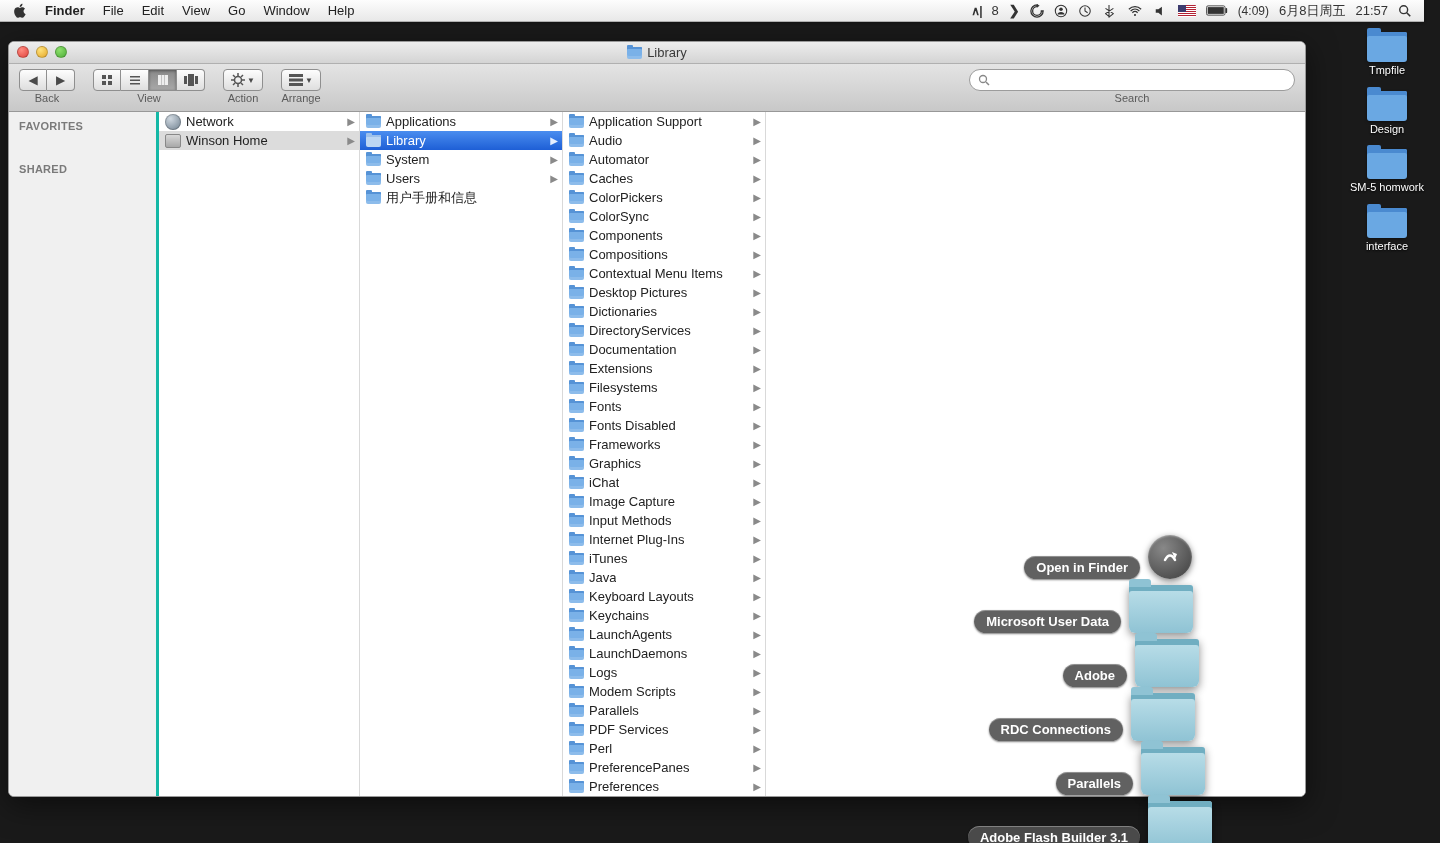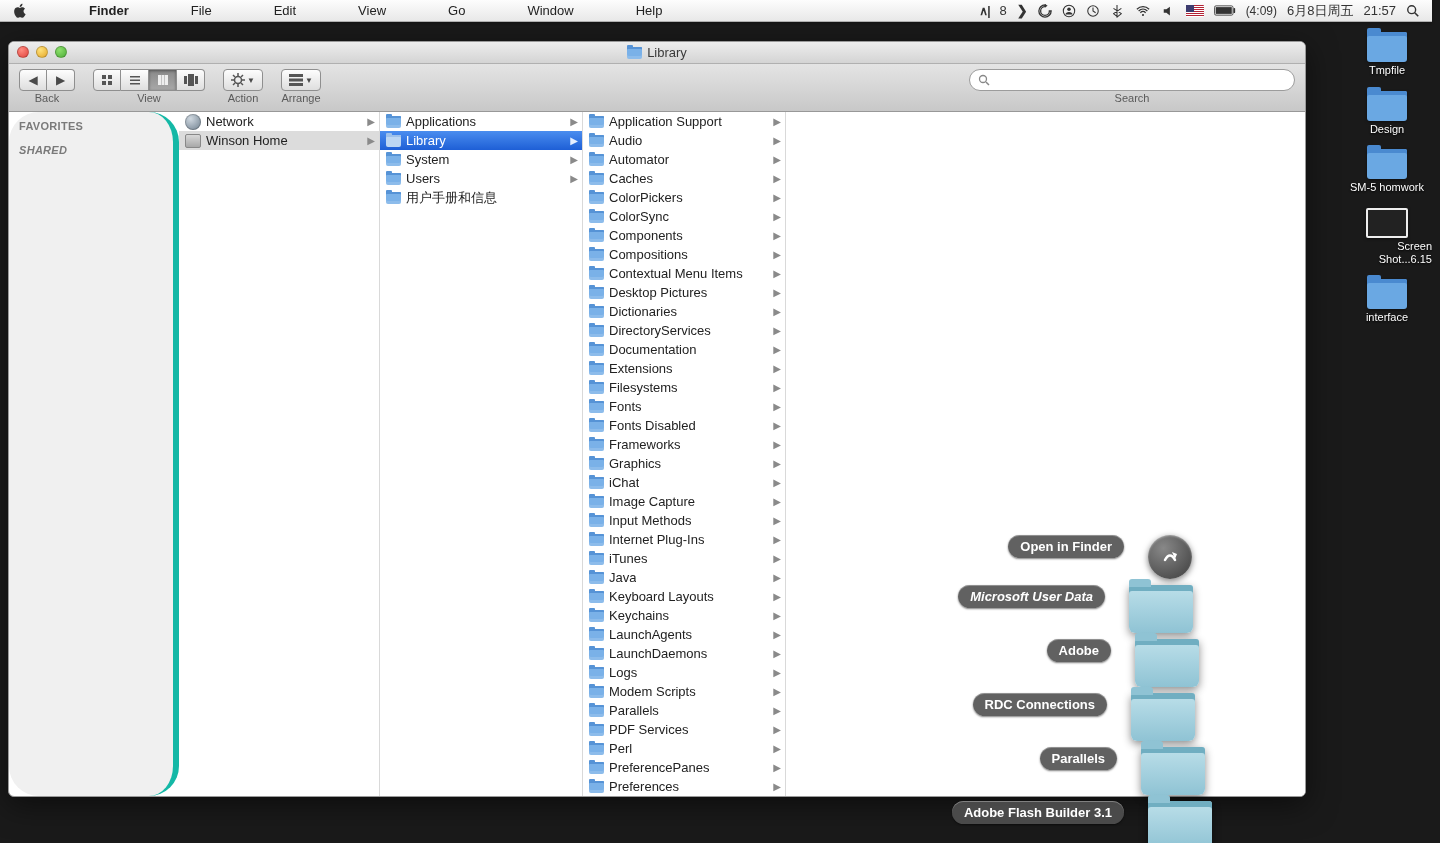--- a/index.html
+++ b/index.html
@@ -1,22 +1,22 @@
 <!DOCTYPE html>
 <html><head>
   <meta charset="utf-8">
   <style>
     * { margin: 0; padding: 0; box-sizing: border-box; font-family: "Lucida Grande", "Helvetica Neue", sans-serif; }
     body { width: 1440px; height: 843px; background: #1a1a1a; position: relative; overflow: hidden;
            background-image: radial-gradient(circle, #2a2a2a 0.5px, transparent 0.5px); background-size: 4px 4px; }
 
     
-    .menubar { position: absolute; top: 0; left: 0; right: 8px; height: 22px; background: linear-gradient(#fdfdfd,#e8e8e8);
+    .menubar { position: absolute; top: 0; left: 0; right: 16px; height: 22px; background: linear-gradient(#fdfdfd,#e8e8e8);
                border-bottom: 1px solid #b0b0b0; display: flex; align-items: center; font-size: 13px; color: #222;
-               box-shadow: 0 1px 3px rgba(0,0,0,.3); z-index: 100; gap: 44px; }
+               box-shadow: 0 1px 3px rgba(0,0,0,.3); z-index: 100; }
     .menubar .apple { width: 14px; margin: 0 10px 0 12px; }
     .menubar .app-name { font-weight: bold; padding: 0 9px; }
     .menubar .menu-item { padding: 0 9px; }
     .menubar .right { margin-left: auto; display: flex; align-items: center; gap: 10px; padding-right: 12px; }
     .menubar .right span, .menubar .right svg { color: #333; }
     .flag { width: 18px; height: 12px; background: linear-gradient(#b22234 0 8%, #fff 8% 16%, #b22234 16% 24%, #fff 24% 32%, #b22234 32% 40%, #fff 40% 48%, #b22234 48% 56%, #fff 56% 64%, #b22234 64% 72%, #fff 72% 80%, #b22234 80% 88%, #fff 88% 96%, #b22234 96% 100%); position: relative; border-radius:1px;}
     .flag::before { content:""; position:absolute; left:0; top:0; width:8px; height:7px; background:#3c3b6e; }
 
     
     .finder { position: absolute; left: 8px; top: 41px; width: 1298px; height: 756px;
@@ -44,21 +44,21 @@
     .tb-btn + .tb-btn { border-left:none; }
     .tb-btn.active { background:linear-gradient(#8a8a8a,#a8a8a8); color:#fff; box-shadow: inset 0 1px 3px rgba(0,0,0,.4);}
     .toolbar .spacer { flex:1; }
     .search-box { width:326px; height:22px; border:1px solid #9c9c9c; border-radius:11px; background:#fff;
                   display:flex; align-items:center; padding:0 8px; gap:5px; font-size:12px; color:#888; }
     .search-box svg { flex-shrink:0; }
     .tb-label { color:#5a5a5a; }
 
     .body { flex:1; display:flex; min-height:0; }
 
-    .sidebar { width:170px; background:#f0f0f0; border-right:6px solid #14b8a6; padding-top:4px; font-size:11px;border-radius:30px; }
+    .sidebar { width:150px; background:#f0f0f0; border-right:3px solid #14b8a6; padding-top:4px; font-size:11px; }
     .sidebar .section { color:#7a7a7a; font-weight:bold; padding:4px 10px; letter-spacing:.3px; }
 
     .columns { flex:1; display:flex; min-width:0; background:#fff; }
     .column { width:203px; border-right:1px solid #d9d9d9; overflow-y:auto; font-size:13px; }
     .column:first-child { width:201px; }
     .row { height:19px; display:flex; align-items:center; padding:0 4px 0 6px; gap:5px; color:#222; cursor:default; }
     .row.selected-grey { background:#dcdcdc; }
     .row.selected-blue { background: linear-gradient(#4a8def,#1e5fd6); color:#fff; }
     .row .arrow { margin-left:auto; color:#8a8a8a; font-size:10px; }
     .row.selected-blue .arrow { color:#e6efff; }
@@ -79,21 +79,21 @@
     .desktop-icons { position:absolute; right:8px; top:32px; width:90px; display:flex; flex-direction:column; gap:14px; align-items:center; z-index:1;}
     .d-icon { display:flex; flex-direction:column; align-items:center; gap:2px; width:90px; }
     .d-icon .fld { width:40px; height:30px; background:#6aa8e3; border-radius:2px 2px 3px 3px; position:relative;
                    box-shadow: inset 0 4px 0 #4a8ad0, 0 1px 3px rgba(0,0,0,.5);}
     .d-icon .fld::before { content:""; position:absolute; left:0; top:-4px; width:14px; height:6px; background:#4a8ad0; border-radius:2px 2px 0 0;}
     .d-icon .img-thumb { width:42px; height:30px; background:#222; border:2px solid #eee; border-radius:2px; box-shadow:0 1px 3px rgba(0,0,0,.5);}
     .d-icon .txt { font-size:11px; color:#fff; text-align:right; text-shadow:0 1px 2px #000; line-height:1.15;}
 
     
     .stack { position:absolute; right:248px; bottom:-6px; display:flex; flex-direction:column; align-items:flex-end; gap:6px; z-index:60;}
-    .stack-item { display:flex; align-items:flex-start; gap:24px; }
+    .stack-item { display:flex; align-items:flex-end; gap:8px; }
     .pill { background:rgba(80,80,80,.9); color:#fff; font-size:13px; font-weight:bold; padding:4px 12px; border-radius:12px;
             box-shadow: inset 0 1px 0 rgba(255,255,255,.3), 0 1px 2px rgba(0,0,0,.5);}
     .big-folder { width:64px; height:48px; background:linear-gradient(#bde0ea,#8fc3d4); border-radius:3px 3px 6px 6px; position:relative;
                   box-shadow: inset 0 6px 0 rgba(104,168,188,.9), 0 3px 8px rgba(0,0,0,.45);}
     .big-folder::before { content:""; position:absolute; left:0; top:-6px; width:22px; height:8px; background:#8fc3d4; border-radius:3px 3px 0 0;}
     .open-circle { width:44px; height:44px; border-radius:50%; background:radial-gradient(circle at 35% 30%,#888,#3c3c3c);
                    display:flex; align-items:center; justify-content:center; color:#fff; font-size:20px;
                    box-shadow: inset 0 1px 2px rgba(255,255,255,.4), 0 2px 6px rgba(0,0,0,.5);}
 
     .mini-icon { width:14px; height:14px; fill:#4a4a4a; }
@@ -163,40 +163,36 @@
     </div>
     <div class="d-icon">
       <div class="fld"></div>
       <div class="txt">Design</div>
     </div>
     <div class="d-icon">
       <div class="fld"></div>
       <div class="txt">SM-5 homwork</div>
     </div>
     <div class="d-icon">
-      <div class="img-thumb"></div>
-      <div class="txt">Screen Shot...6.15</div>
-    </div>
-    <div class="d-icon">
       <div class="fld"></div>
       <div class="txt">interface</div>
     </div>
   </div>
 
 <div class="stack" id="stack">
     <div class="stack-item" style="transform: translateX(0px);">
       <div class="pill">Open in Finder</div>
       <div class="open-circle">
         <svg width="22" height="22" viewBox="0 0 22 22">
           <path d="M6 14c3-6 7-6 10 0" stroke="#fff" stroke-width="2.5" fill="none" stroke-linecap="round"></path>
           <path d="M13 6l5 2-2 5" fill="#fff"></path>
         </svg>
       </div>
     </div>
-    <div class="stack-item" style="transform: translateX(1px); font-style: italic;">
+    <div class="stack-item" style="transform: translateX(1px);">
       <div class="pill">Microsoft User Data</div>
       <div class="big-folder"></div>
     </div>
     <div class="stack-item" style="transform: translateX(7px);">
       <div class="pill">Adobe</div>
       <div class="big-folder"></div>
     </div>
     <div class="stack-item" style="transform: translateX(3px);">
       <div class="pill">RDC Connections</div>
       <div class="big-folder"></div>
@@ -315,21 +311,21 @@
           </svg>
         <span></span>
       </div>
       <div class="tb-label">Search</div>
     </div>
   </div>
 
   <div class="body">
     <div class="sidebar">
       <div class="section">FAVORITES</div>
-      <div class="section" style="margin-top:4px;font-style:italic;">SHARED</div>
+      <div class="section" style="margin-top:23px;">SHARED</div>
     </div>
 
     <div class="columns">
       <div class="column" id="col0">
           <div class="row">
             <span class="globe"></span>
             <span class="label">Network</span>
             <span class="arrow">▶</span>
           </div>
           <div class="row selected-grey">

